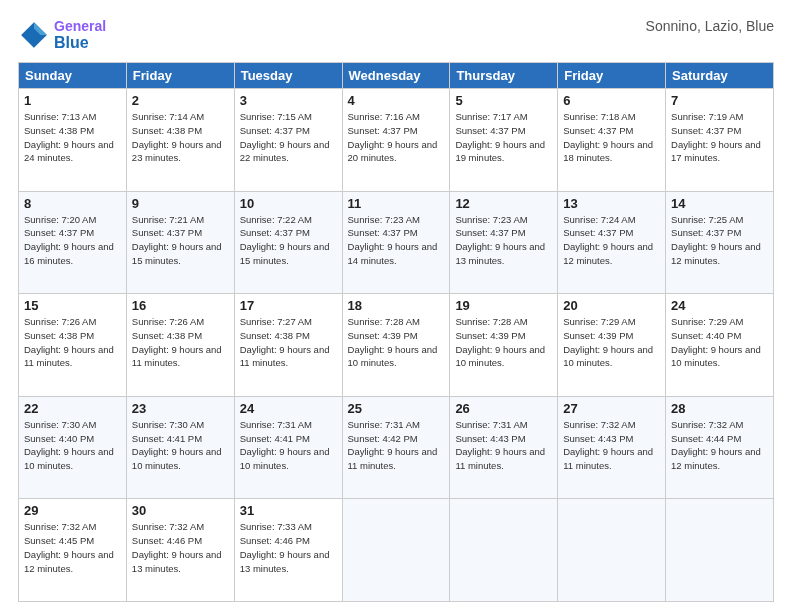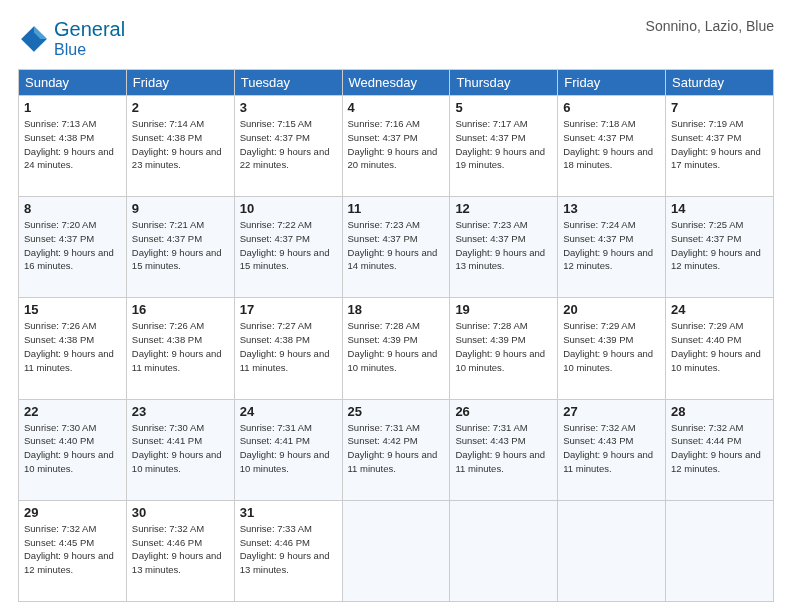--- a/index.html
+++ b/index.html
@@ -49,21 +49,21 @@
       width: 100%;
       border-collapse: collapse;
       flex: 1;
     }
     .calendar-table th {
       background-color: #2a6fbb;
       color: white;
       text-align: left;
       padding: 5px 6px;
       font-size: 13px;
-      font-weight: normal;
+      font-weight: bold;
       border: 1px solid #ccc;
     }
     .calendar-table td {
       border: 1px solid #ccc;
       vertical-align: top;
       padding: 4px 5px;
       font-size: 10px;
       color: #333;
       background: #fff;
       width: calc(100% / 7);
@@ -93,22 +93,22 @@
 
 <div class="page">
   <div class="header">
     <div class="logo">
       <svg class="logo-icon" viewBox="0 0 40 40">
         <polygon points="20,4 36,20 20,36 4,20" fill="#1a6bb5"></polygon>
         <polygon points="20,4 36,20 28,20 20,12" fill="#4a9fd4"></polygon>
         <polygon points="4,20 20,36 20,28 12,20" fill="#1a6bb5" opacity="0.7"></polygon>
       </svg>
       <div>
-        <div style="font-size:20px;font-weight:normal;color:#0369a1;">General</div>
-        <div style="font-size:16px;font-weight:normal;color:#1a6bb5;">Blue</div>
+        <div style="font-size:14px;font-weight:bold;color:#8b5cf6;">General</div>
+        <div style="font-size:16px;font-weight:bold;color:#1a6bb5;">Blue</div>
       </div>
     </div>
     <div class="title-section">
       <div class="location">Sonnino, Lazio, Blue</div>
     </div>
   </div>
 
   <table class="calendar-table">
     <thead>
       <tr>

